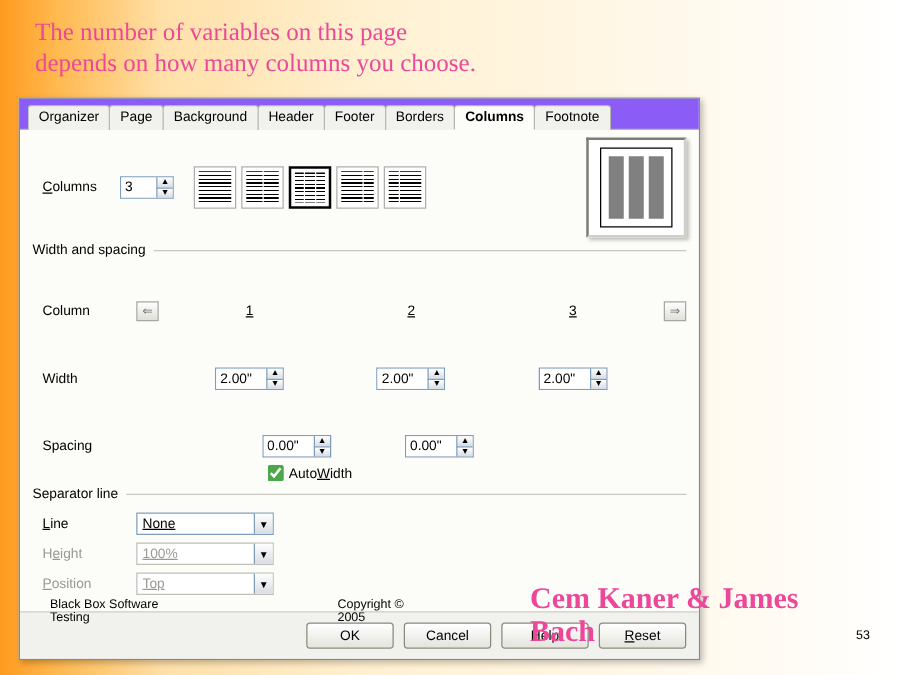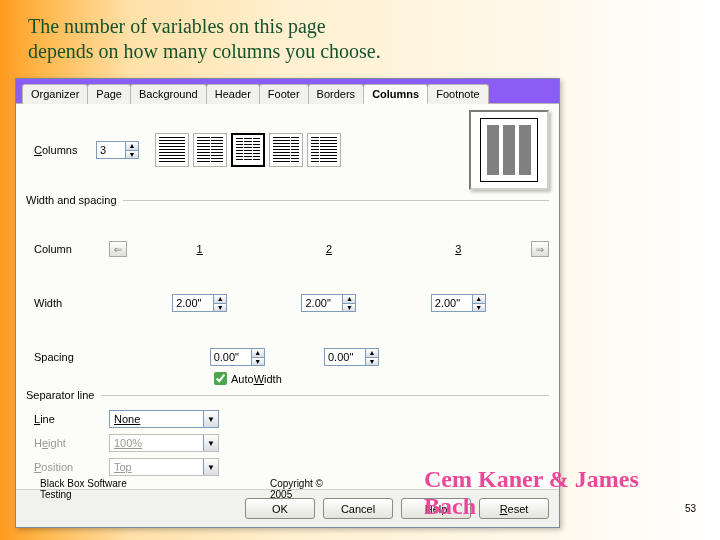--- a/index.html
+++ b/index.html
@@ -11,21 +11,21 @@
     position: relative;
     overflow: hidden;
   }
   .slide-text {
     position: absolute;
     top: 14px;
     left: 28px;
     font-family: "Times New Roman", serif;
     font-size: 20px;
     line-height: 1.25;
-    color: #14532d;
+    color: #ec4899;
   }
   .dialog {
     position: absolute;
     top: 78px;
     left: 15px;
     width: 545px;
     background: #f1f1ed;
     border: 1px solid #7a8aa0;
     box-shadow: 2px 2px 5px rgba(0,0,0,0.25);
     font-size: 11px;

